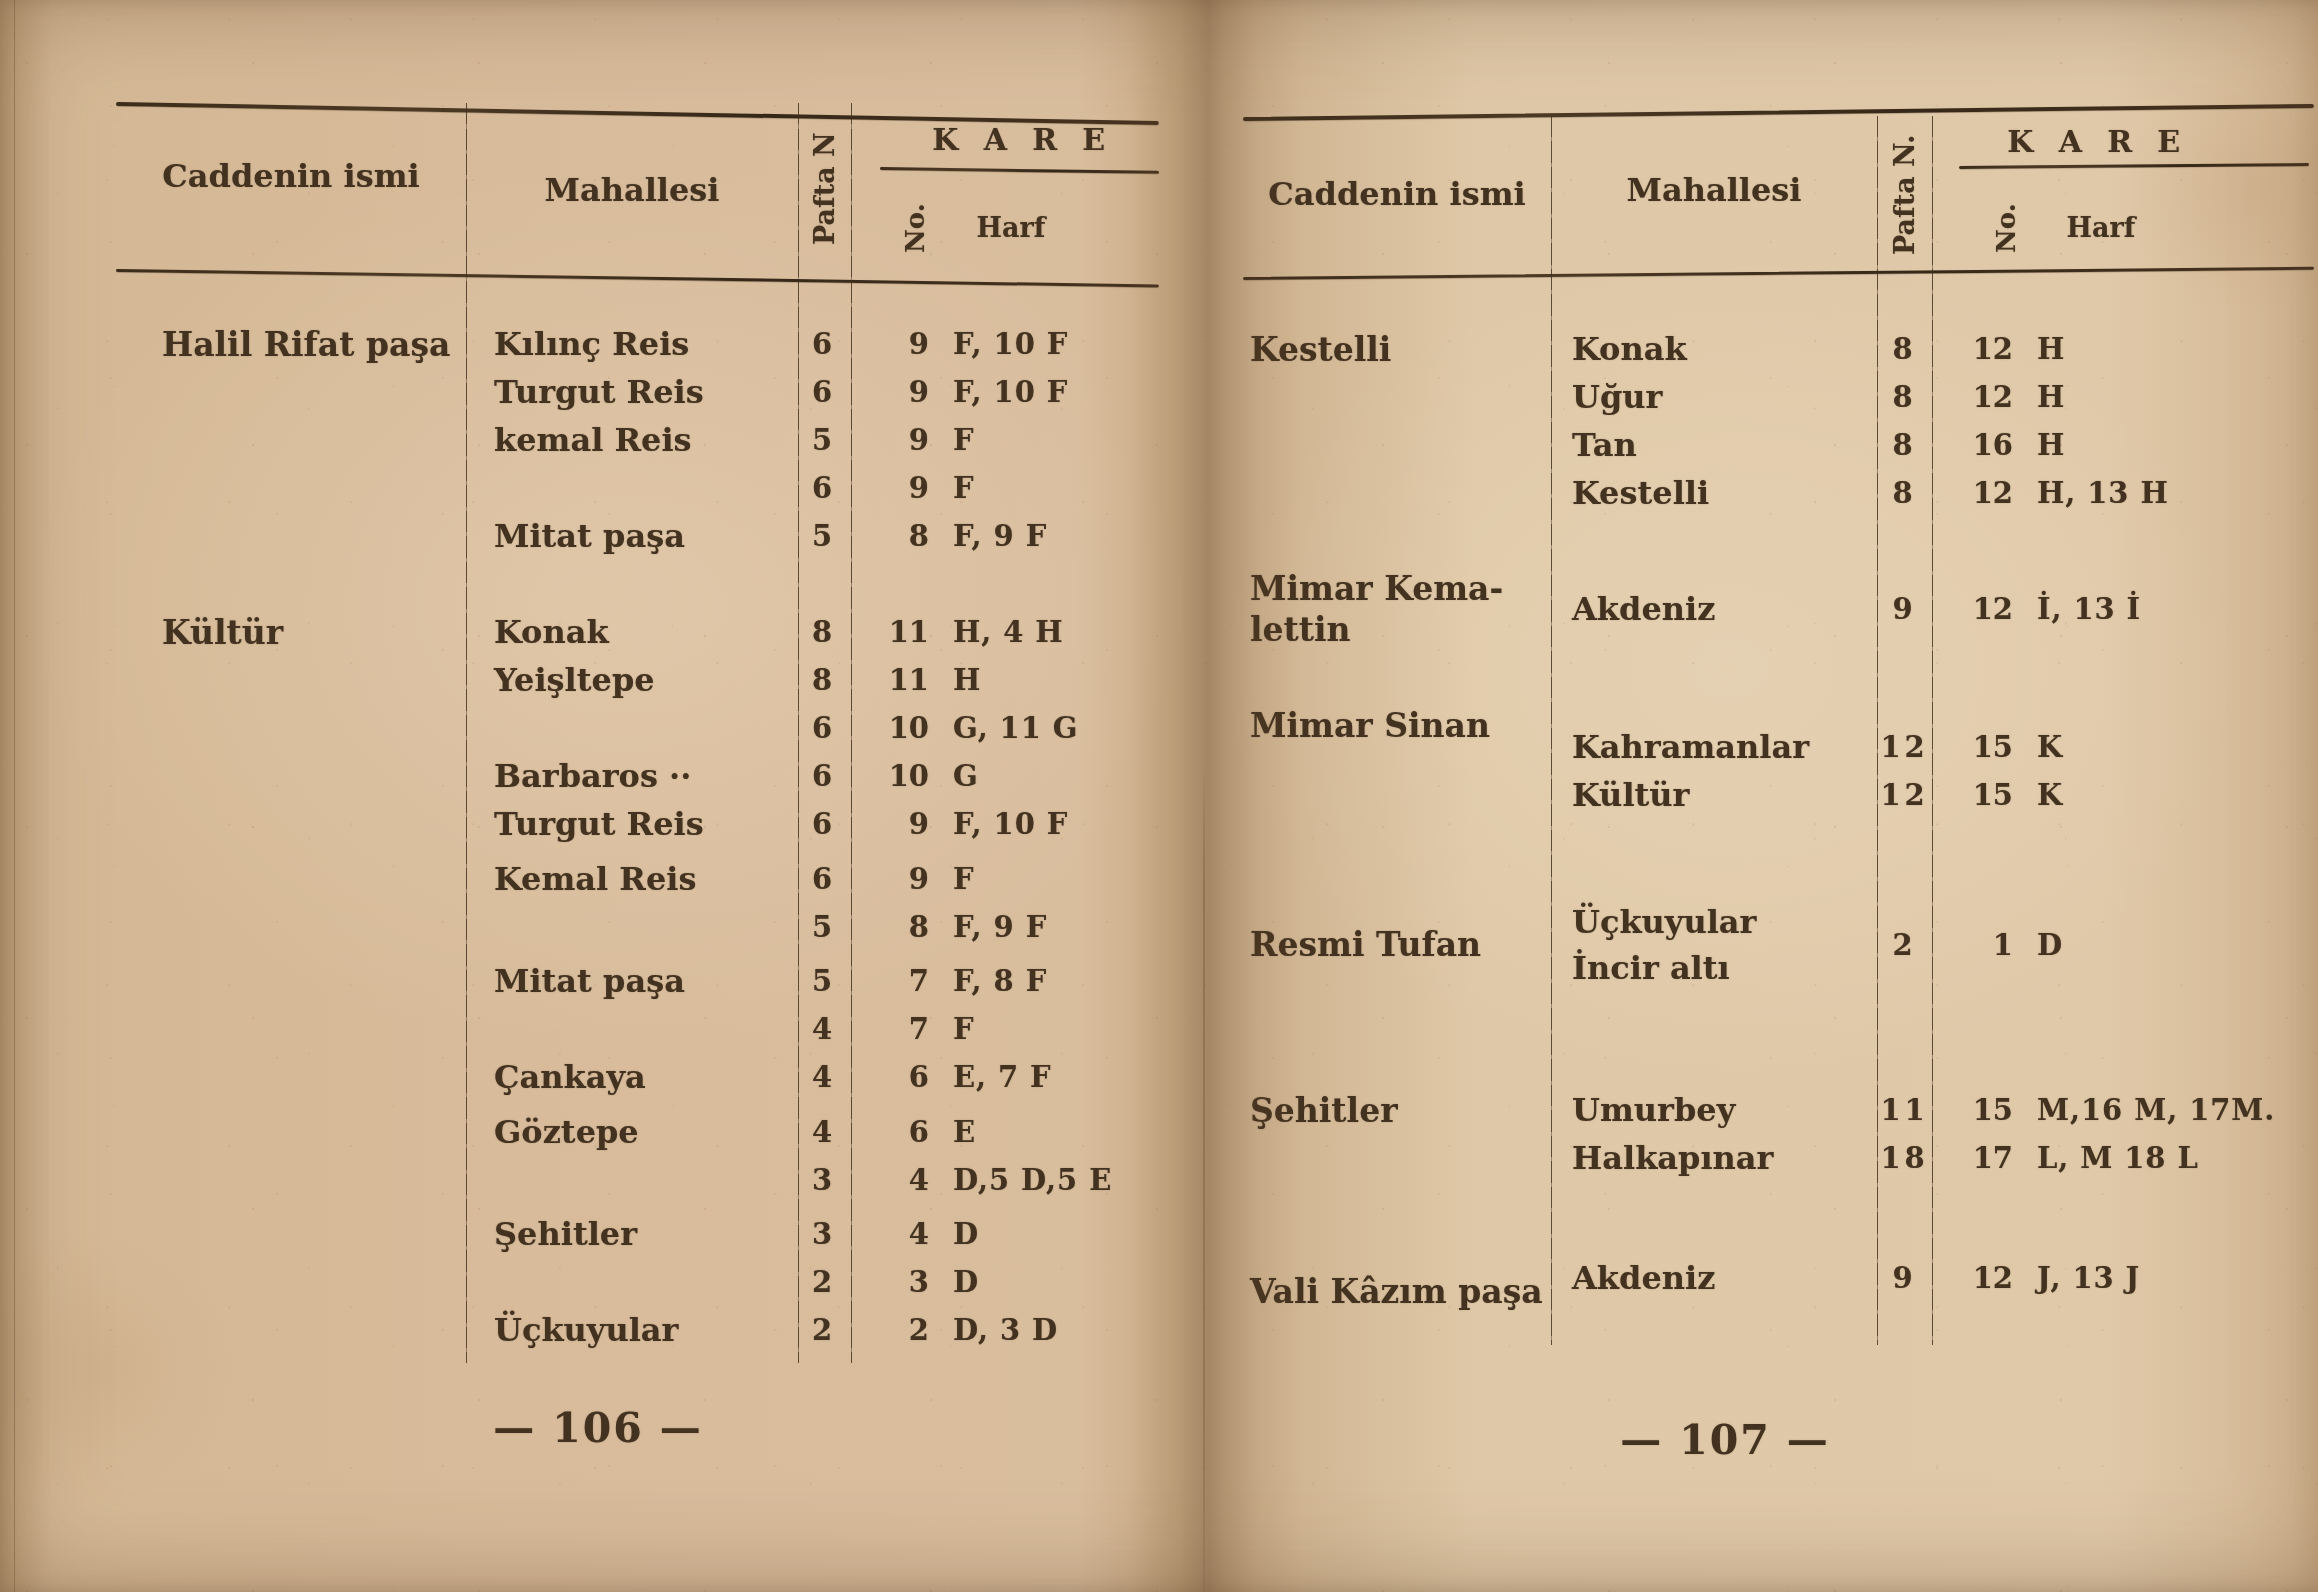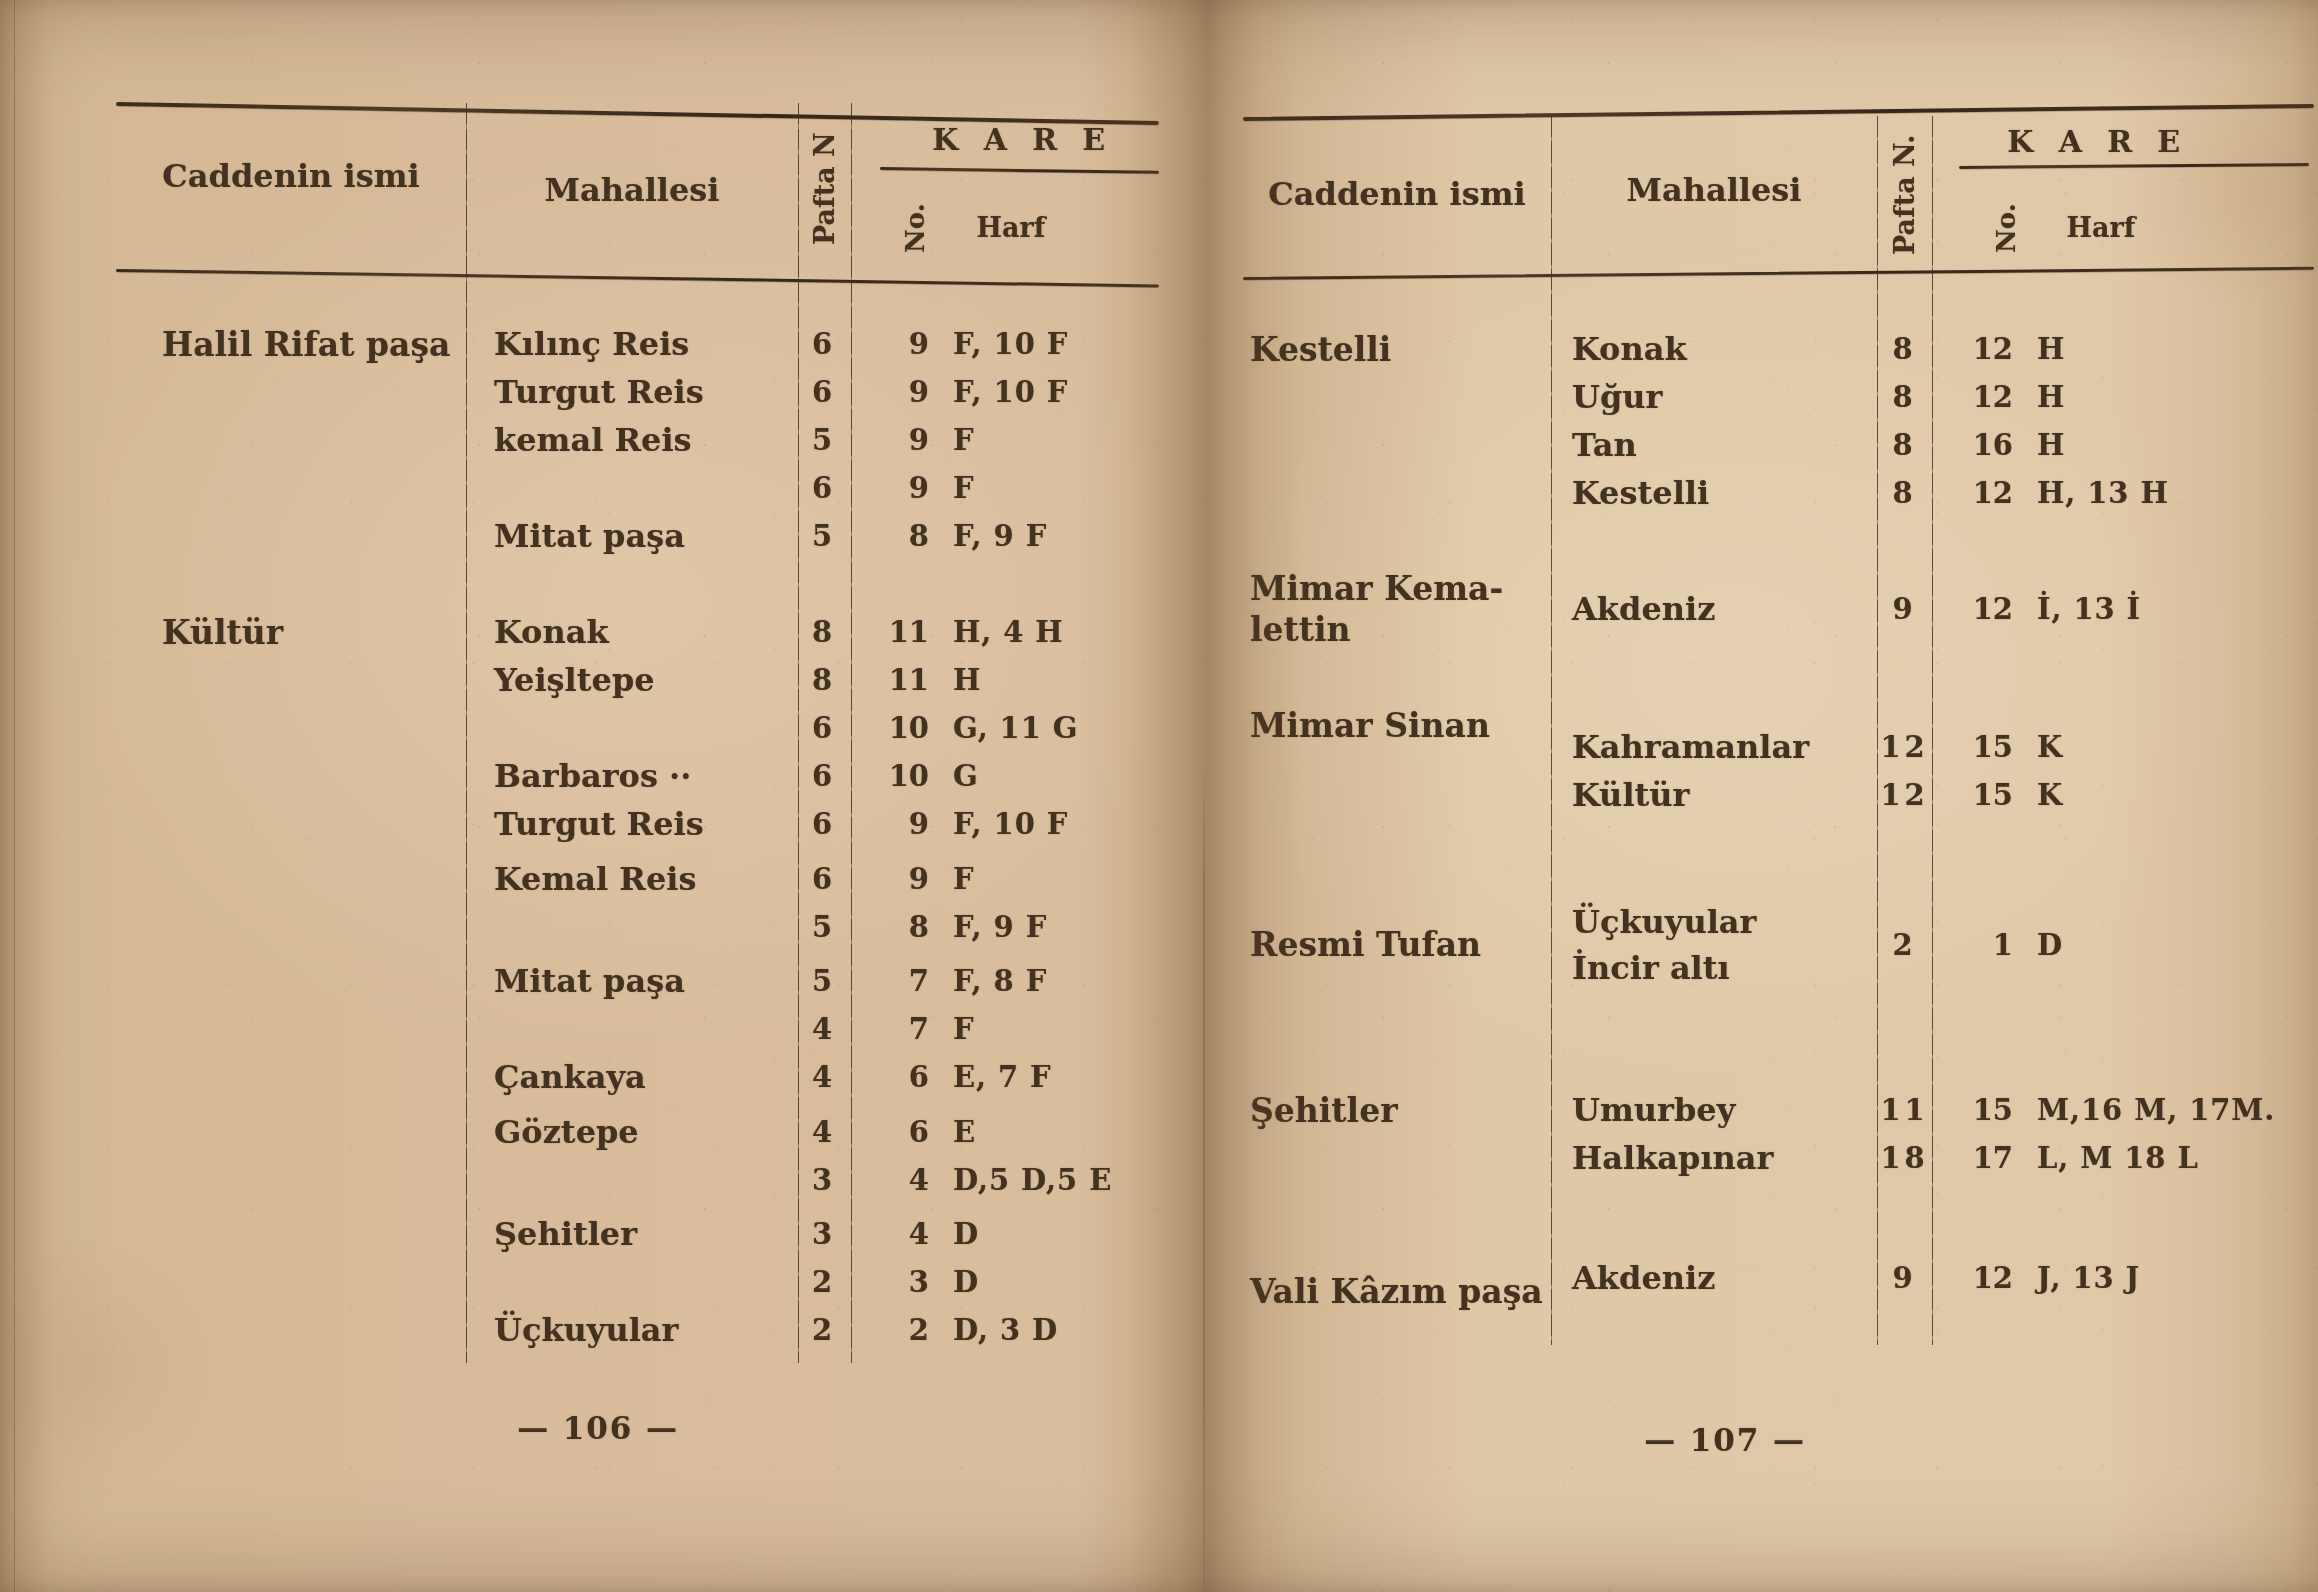--- a/index.html
+++ b/index.html
@@ -122,21 +122,21 @@
   .gap-s{height:6.5px;}
   .gap-l{height:48px;}
   .gap-m{height:51px;}
   .gap-x{height:107px;}
   .gap-r1{height:77px;}
   .gap-r2{height:93px;}
   .gap-r3{height:72px;}
 
   .page-number{position:absolute;left:352px;width:260px;height:46px;
     display:flex;align-items:center;justify-content:center;
-    font-size:31px;font-weight:700;letter-spacing:1.9px;}
+    font-size:41px;font-weight:700;letter-spacing:1.9px;}
   .page-left  .page-number{top:1405px;}
   .page-right .page-number{top:1417px;}
 </style>
 </head>
 <body>
 
 <div class="paper">
   <div class="paper-texture"></div>
   <div class="page-edge-line"></div>
 

